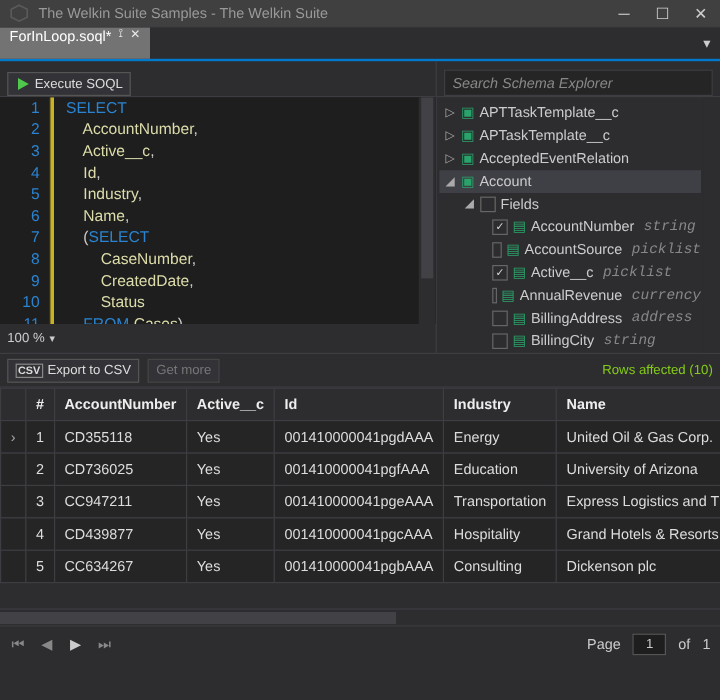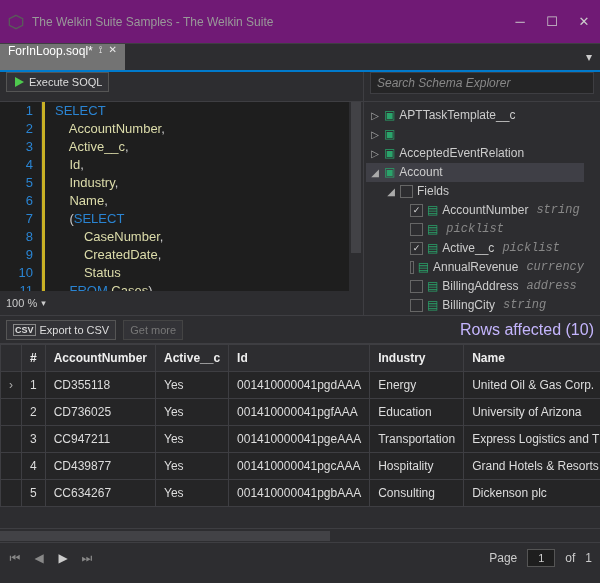--- a/index.html
+++ b/index.html
@@ -1,33 +1,33 @@
 <!DOCTYPE html>
 <html><head>
 <meta charset="utf-8">
 <style>
   * { margin: 0; padding: 0; box-sizing: border-box; font-family: "Segoe UI", sans-serif; }
   body { background: #2d2d30; color: #ccc; width: 600px; height: 583px; overflow: hidden; font-size: 12px; }
 
-  .titlebar { height: 44px; background: #701a75; display: flex; align-items: center; padding-left: 8px; border-bottom: 1px solid #3e3e42; }
+  .titlebar { height: 23px; background: #404040; display: flex; align-items: center; padding-left: 8px; border-bottom: 1px solid #3e3e42; }
   .titlebar .logo { width: 16px; height: 16px; margin-right: 8px; color: #5a5a5a; }
   .titlebar .title { flex: 1; color: #999; font-size: 12px; }
   .titlebar .winbtn { width: 32px; height: 30px; display: flex; align-items: center; justify-content: center; color: #ccc; font-size: 13px; }
 
   .tabstrip { height: 28px; background: #2d2d30; display: flex; align-items: center; border-bottom: 2px solid #007acc; }
   .tab { height: 26px; background: #737373; color: #fff; display: flex; align-items: flex-start; padding: 0 8px; gap: 6px; font-size: 12px; }
   .tab .pin, .tab .close { font-size: 10px; opacity: 0.85; }
   .tabstrip .spacer { flex: 1; }
   .tabstrip .dropdown { width: 22px; text-align: center; color: #ccc; }
 
   .top-panes { display: flex; height: 244px; border-bottom: 1px solid #3e3e42; }
   .editor-pane { flex: 1; display: flex; flex-direction: column; border-right: 1px solid #3e3e42; min-width: 0; }
   .explorer-pane { width: 236px; display: flex; flex-direction: column; }
 
-  .toolbar { height: 30px; display: flex; align-items: flex-start; padding: 0 6px; border-bottom: 1px solid #3e3e42; }
+  .toolbar { height: 30px; display: flex; align-items: flex-end; padding: 0 6px; border-bottom: 1px solid #3e3e42; }
   .tool-btn { display: flex; align-items: center; gap: 4px; padding: 3px 6px; border: 1px solid #555; background: #333337; color: #ddd; font-size: 11px; }
   .tool-btn.ghost { border: 1px solid #444; color: #777; }
   .tool-icon { width: 12px; height: 12px; display:inline-block; }
   .search-box { flex: 1; background: #252526; border: 1px solid #3e3e42; height: 22px; padding: 0 6px; color: #888; font-style: italic; font-size: 12px; display:flex; align-items:center; }
 
   .code-area { flex: 1; display: flex; overflow: hidden; background: #1e1e1e; font-family: Consolas, monospace; font-size: 13px; }
   .gutter { width: 42px; background: #1e1e1e; border-right: 1px solid #333; text-align: right; padding-right: 8px; color: #2a84d2; line-height: 18px; }
   .code-lines { flex: 1; position: relative; padding-left: 10px; line-height: 18px; white-space: pre; border-left: 3px solid #c9b125; }
   .code-lines .kw { color: #2a84d2; }
   .code-lines .id { color: #dcdcaa; }
@@ -41,21 +41,21 @@
   .tree-row .chk { width:13px; height:13px; border:1px solid #666; display:inline-flex; align-items:center; justify-content:center; font-size:9px; color:#ddd;}
   .tree-row .chk.checked::after { content:"✓"; }
   .tree-row .obj-icon { color:#2aa36a; }
   .tree-row .fld-icon { color:#2aa36a; }
   .tree-row .type { color:#888; font-style:italic; margin-left:4px;font-family:Liberation Mono, monospace; }
   .tree-row.selected { background:#3f3f46; }
   .explorer-scroll { width: 14px; background:#2d2d30; }
 
   .results-toolbar { height: 28px; display:flex; align-items:center; padding:0 6px; gap:7px; border-bottom:1px solid #3e3e42;}
   .results-toolbar .spacer { flex:1; }
-  .rows-affected { font-size:16px; color:#c4b5fd; }
+  .rows-affected { font-size:11px; color:#84cc16; }
 
   .grid { border-collapse: collapse; width: 100%; font-size: 12px; }
   .grid th, .grid td { border: 1px solid #3e3e42; padding: 6px 8px; text-align:left; color:#ddd; white-space:nowrap; overflow:hidden; }
   .grid th { background:#2d2d30; font-weight:600; color:#eee; }
   .grid tbody tr { background:#252526; }
   .grid-wrapper { height: 184px; overflow:hidden; position:relative; }
   .grid .expander { width:22px; text-align:center; color:#aaa;}
   .grid .rownum { width:28px; }
 
   .hscroll { height:14px; background:#2d2d30; position:relative; border-top:1px solid #3e3e42;}
@@ -134,20 +134,21 @@
     <div style="flex:1; display:flex; overflow:hidden;">
       <div class="tree" id="tree">
           <div class="tree-row" style="--indent: 4px;">
             <span class="caret">▷</span>
             <span class="obj-icon">▣</span>
             <span>APTTaskTemplate__c</span>
           </div>
           <div class="tree-row" style="--indent: 4px;">
             <span class="caret">▷</span>
             <span class="obj-icon">▣</span>
+            <span>APTaskTemplate__c</span>
           </div>
           <div class="tree-row" style="--indent: 4px;">
             <span class="caret">▷</span>
             <span class="obj-icon">▣</span>
             <span>AcceptedEventRelation</span>
           </div>
           <div class="tree-row selected" style="--indent: 4px;">
             <span class="caret">◢</span>
             <span class="obj-icon">▣</span>
             <span>Account</span>
@@ -159,20 +160,21 @@
           </div>
           <div class="tree-row" style="--indent: 44px;">
             <span class="chk checked"></span>
             <span class="fld-icon">▤</span>
             <span>AccountNumber</span>
             <span class="type">string</span>
           </div>
           <div class="tree-row" style="--indent: 44px;">
             <span class="chk "></span>
             <span class="fld-icon">▤</span>
+            <span>AccountSource</span>
             <span class="type">picklist</span>
           </div>
           <div class="tree-row" style="--indent: 44px;">
             <span class="chk checked"></span>
             <span class="fld-icon">▤</span>
             <span>Active__c</span>
             <span class="type">picklist</span>
           </div>
           <div class="tree-row" style="--indent: 44px;">
             <span class="chk "></span>

